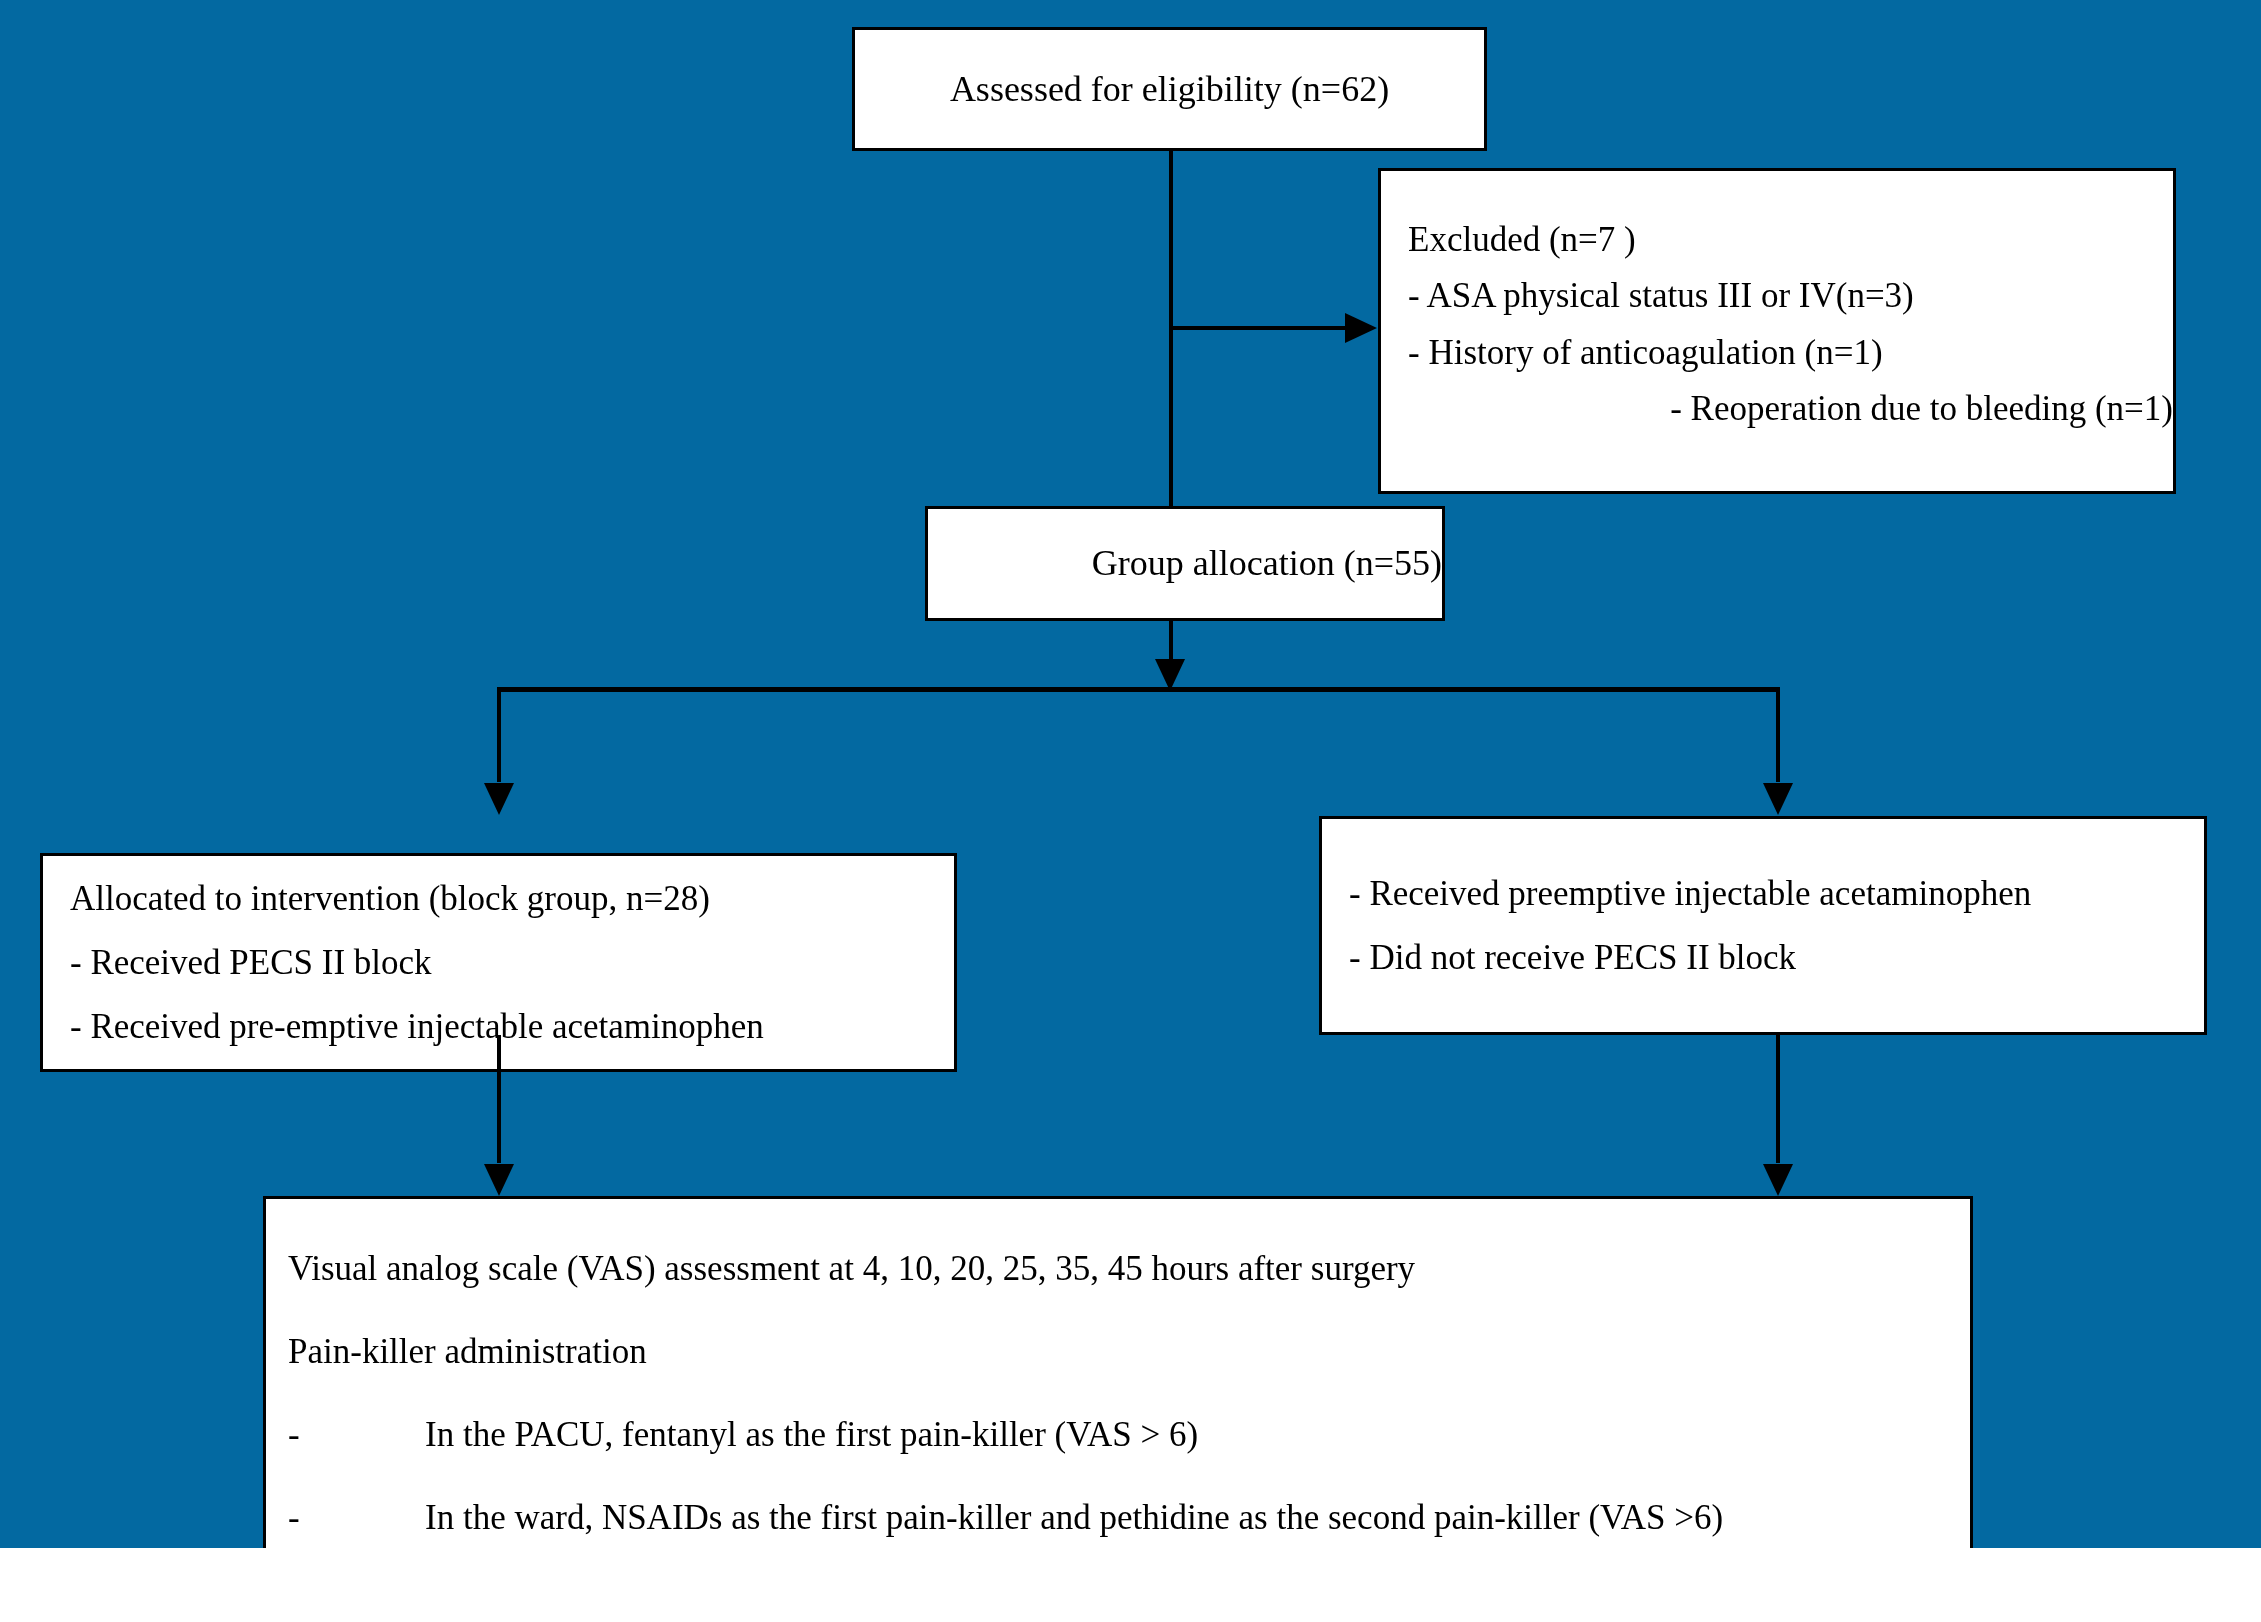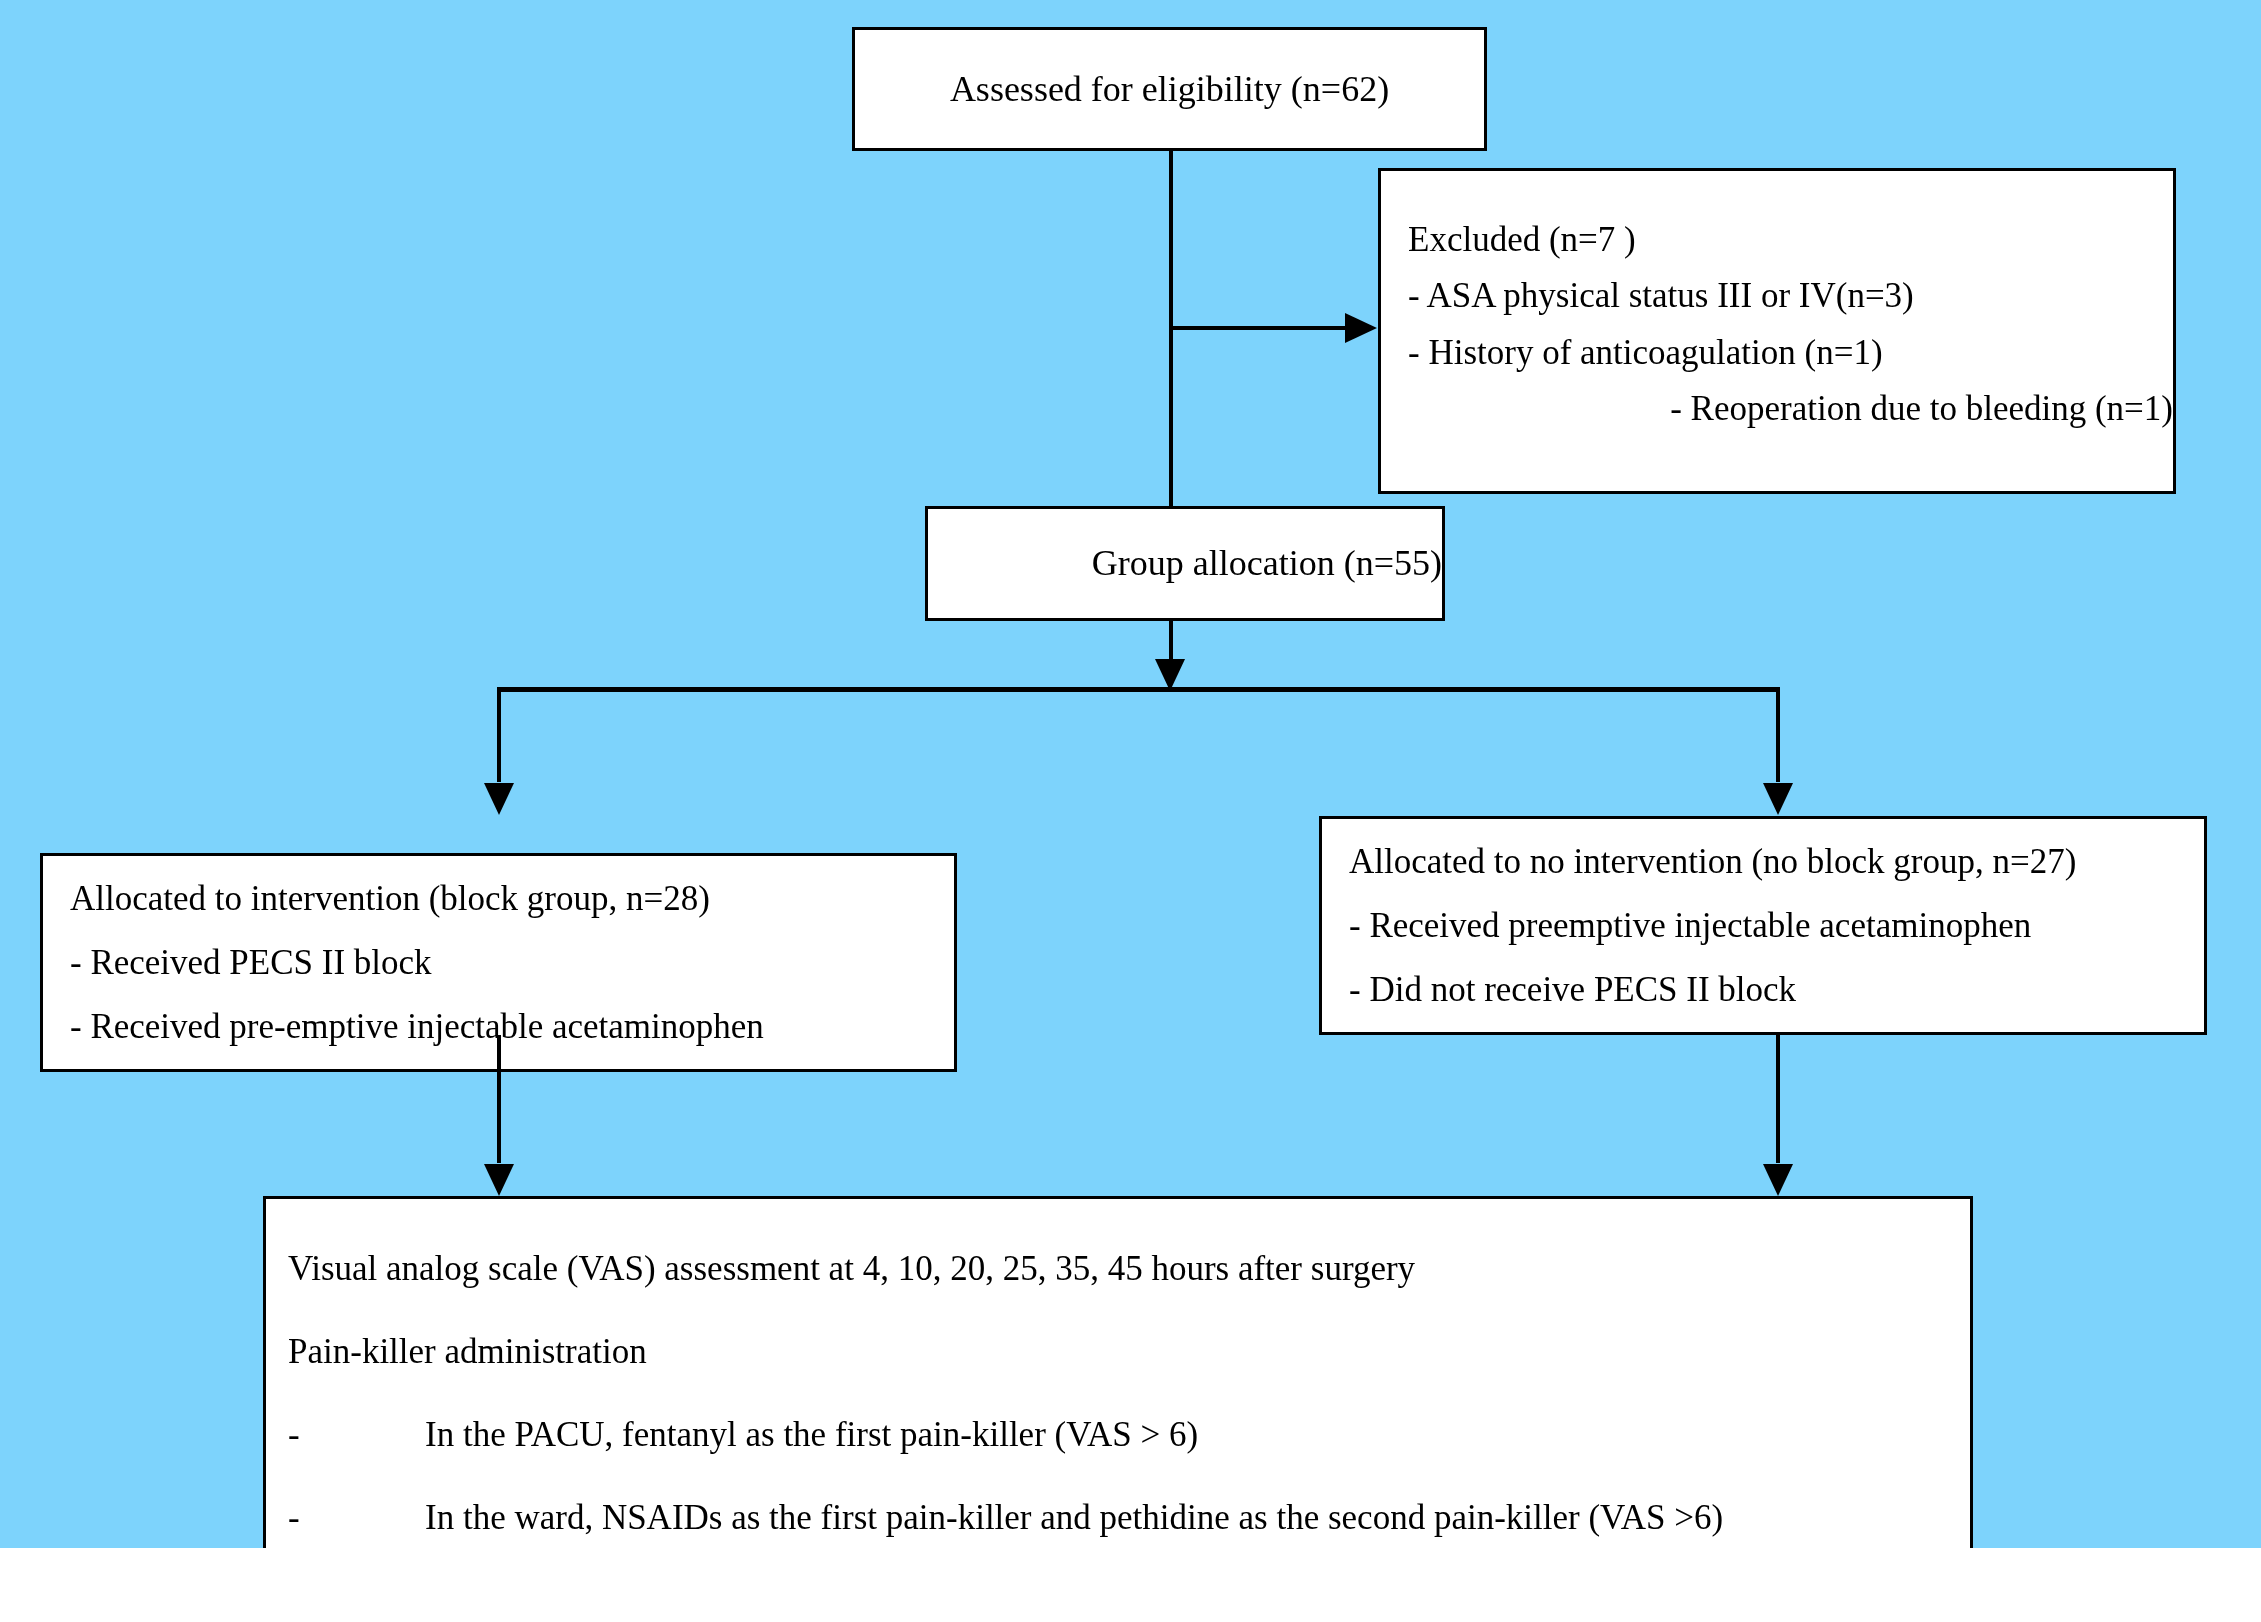--- a/index.html
+++ b/index.html
@@ -4,21 +4,21 @@
 <style>
   html, body {
     margin: 0;
     padding: 0;
     background: #ffffff;
   }
   #canvas {
     position: relative;
     width: 2261px;
     height: 1548px;
-    background: #7dd3fc;
+    background: #0369a1;
     font-family: "Liberation Serif", "DejaVu Serif", serif;
     color: #000000;
     overflow: hidden;
   }
   .box {
     position: absolute;
     box-sizing: border-box;
     border: 3.6px solid #000000;
     background: #ffffff;
     display: flex;
@@ -127,21 +127,20 @@
   <div class="box" id="alloc-left" style="left:40px; top:816px; width:917px; height:219px;margin-top:37px;">
     <div class="body-lines">
       <div class="t-line">Allocated to intervention (block group, n=28)</div>
       <div class="t-line">- Received PECS II block</div>
       <div class="t-line">- Received pre-emptive injectable acetaminophen</div>
     </div>
   </div>
 
   <div class="box" id="alloc-right" style="left:1319px; top:816px; width:888px; height:219px;">
     <div class="body-lines">
-      <div class="t-line">Allocated to no intervention (no block group, n=27)</div>
       <div class="t-line">- Received preemptive injectable acetaminophen</div>
       <div class="t-line">- Did not receive PECS II block</div>
     </div>
   </div>
 
   <div class="line vline" id="conn-left-to-outcome" style="left:497px; top:1035px; width:4.3px; height:128px;"></div>
   <div class="arrow-down" id="conn-left-outcome-arrow" style="left:484px; top:1164px;"></div>
 
   <div class="line vline" id="conn-right-to-outcome" style="left:1776px; top:1035px; width:4.3px; height:128px;"></div>
   <div class="arrow-down" id="conn-right-outcome-arrow" style="left:1763px; top:1164px;"></div>

